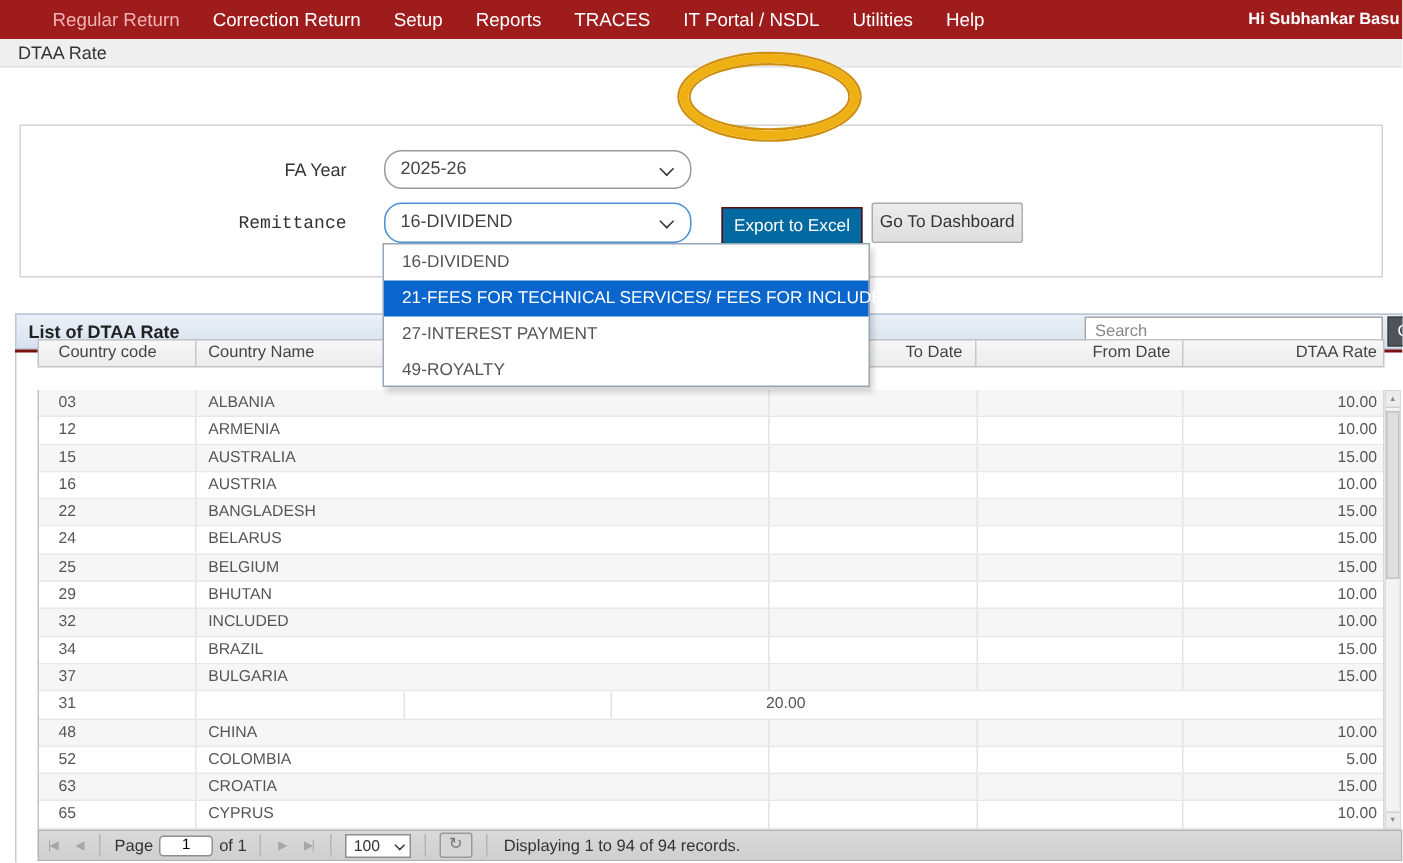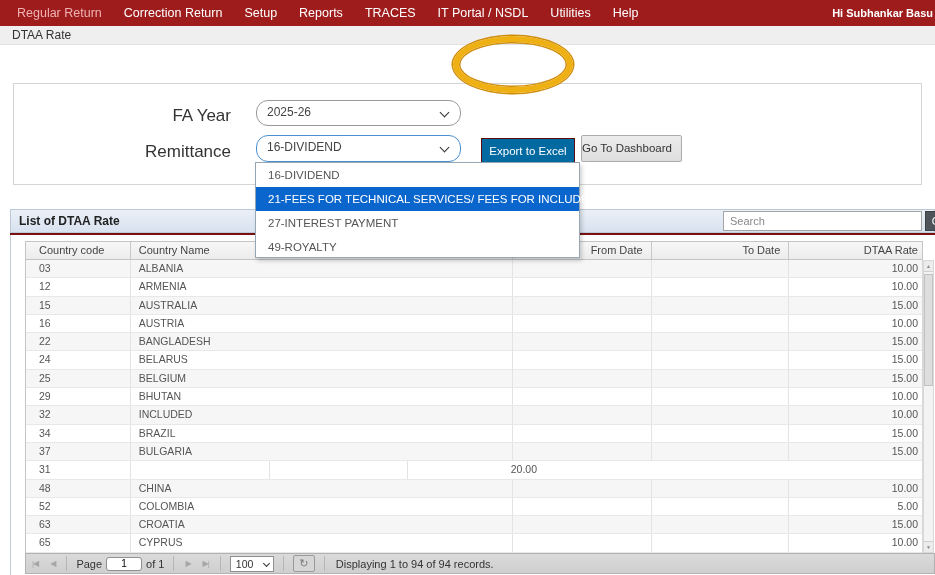--- a/index.html
+++ b/index.html
@@ -4,21 +4,21 @@
 <style>
   * { margin:0; padding:0; box-sizing:border-box; }
   html,body { width:935px; height:575px; }
   body {
     position:relative; overflow:hidden; background:#fff;
     font-family:"Liberation Sans", sans-serif; color:#333;
   }
   
   .navbar {
     position:absolute; left:0; top:0; width:935px; height:26px;
-    background:var(--brand,#9e1c1c); display:flex; align-items:center;
+    background:var(--brand,#9e1c1c); display:flex; align-items:center;padding-left:18px;
   }
   .nav-items { display:flex; align-items:center; padding-left:6px; }
   .nav-item {
     color:#fff; font-size:12.5px; padding:0 11px; line-height:26px;
     white-space:nowrap; cursor:pointer;
   }
   .nav-item.active { color:#efb3b3; }
   .nav-greeting {
     position:absolute; right:2px; top:0; line-height:26px;
     color:#fff; font-size:11px; font-weight:bold; white-space:nowrap;
@@ -27,23 +27,23 @@
   .crumbbar {
     position:absolute; left:0; top:26px; width:935px; height:19px;
     background:#efeff0; border-bottom:1px solid #e3e3e3;
   }
   .crumb-title { position:absolute; left:12px; top:2px; font-size:12px; color:#333; }
   
   .form-panel {
     position:absolute; left:13px; top:83px; width:909px; height:102px;
     background:#fff; border:1px solid #d4d4d4;
   }
-  .f-label { position:absolute; font-size:17px; color:#333; text-align:right; width:120px; }
+  .f-label { position:absolute; font-size:12px; color:#333; text-align:right; width:120px; }
   .fa-label { left:97px; top:22px; }
-  .rem-label { left:97px; top:58px; }
+  .rem-label { left:97px; top:58px;font-family:Liberation Mono, monospace; }
   .sel {
     position:absolute; background:#fff; border:1px solid #999;
     border-radius:12px; font-size:12px; color:#444; cursor:pointer;
   }
   .sel .sel-val { position:absolute; left:10px; top:4px; white-space:nowrap; }
   .chev {
     position:absolute; right:12px; top:8px; width:7px; height:7px;
     border-right:1.6px solid #333; border-bottom:1.6px solid #333;
     transform:rotate(45deg);
   }
@@ -51,21 +51,21 @@
   .rem-sel { left:242px; top:51px; width:205px; height:27px; border:1px solid #4a90d2; }
   .btn-export {
     position:absolute; left:467px; top:54px; width:94px; height:27px;
     background:#0369a1; color:#fff; border:1px solid #5e0a0a;
     font-size:11.5px; text-align:center; line-height:25px; cursor:pointer;
   }
   .btn-dash {
     position:absolute; left:567px; top:51px; width:101px; height:27px;
     background:linear-gradient(#ececec,#dedede); color:#333;
     border:1px solid #ababab; border-radius:2px;
-    font-size:11.5px; text-align:left; line-height:25px; cursor:pointer;
+    font-size:11.5px; text-align:center; line-height:25px; cursor:pointer;
   }
   .export-ring {
     position:absolute; left:453px; top:36px; width:120px; height:57px;
     border:6px solid var(--annotation,#eeb012); border-radius:50%;
     box-shadow:0 0 0 1.5px #cf8d0e, inset 0 0 0 1.5px #cf8d0e;
     pointer-events:none; z-index:10;
   }
   
   .dropdown {
     position:absolute; left:255px; top:162px; width:325px; height:96px;
@@ -94,21 +94,21 @@
   }
   .search-input::placeholder { color:#888; }
   .search-go {
     position:absolute; left:925px; top:211px; width:28px; height:20px;
     background:#4f545a; color:#fff; border:1px solid #3c4045;
     font-size:11px; text-align:center; line-height:18px; cursor:pointer;
   }
   .maroon-line { position:absolute; left:10px; top:233px; width:925px; height:2px; background:#7a1111; }
   
   .tbl-header {
-    position:absolute; left:25px; top:241px; width:898px; height:19px;
+    position:absolute; left:25px; top:226px; width:898px; height:19px;
     display:flex; background:linear-gradient(#f7f7f7,#ececec);
     border:1px solid #c4c4c4; font-size:11px; color:#444;
   }
   .th { height:100%; line-height:17px; border-right:1px solid #c8c8c8; white-space:nowrap; overflow:hidden; }
   .tbl-body {
     position:absolute; left:25px; top:260px; width:898px; height:293px;
     border-left:1px solid #c4c4c4; border-right:1px solid #d8d8d8; overflow:hidden;
   }
   .t-row { display:flex; height:18.31px; background:#fff; border-bottom:1px solid #e8e8e8; }
   .t-row.odd { background:#f6f6f6; }
@@ -207,22 +207,22 @@
 <div class="list-head">
   <div class="list-title">List of DTAA Rate</div>
 </div>
 <input class="search-input" type="text" placeholder="Search" style="">
 <div class="search-go">Go</div>
 <div class="maroon-line"></div>
 
 <div class="tbl-header">
     <div class="th col-0">Country code</div>
     <div class="th col-1">Country Name</div>
+    <div class="th col-3">To Date</div>
     <div class="th col-2">From Date</div>
-    <div class="th col-3">To Date</div>
     <div class="th col-4">DTAA Rate</div>
   </div>
 <div class="tbl-body">
     <div class="t-row odd">
       <div class="td col-0">03</div>
       <div class="td col-1">ALBANIA</div>
       <div class="td col-2"></div>
       <div class="td col-3"></div>
       <div class="td col-4">10.00</div>
     </div>

